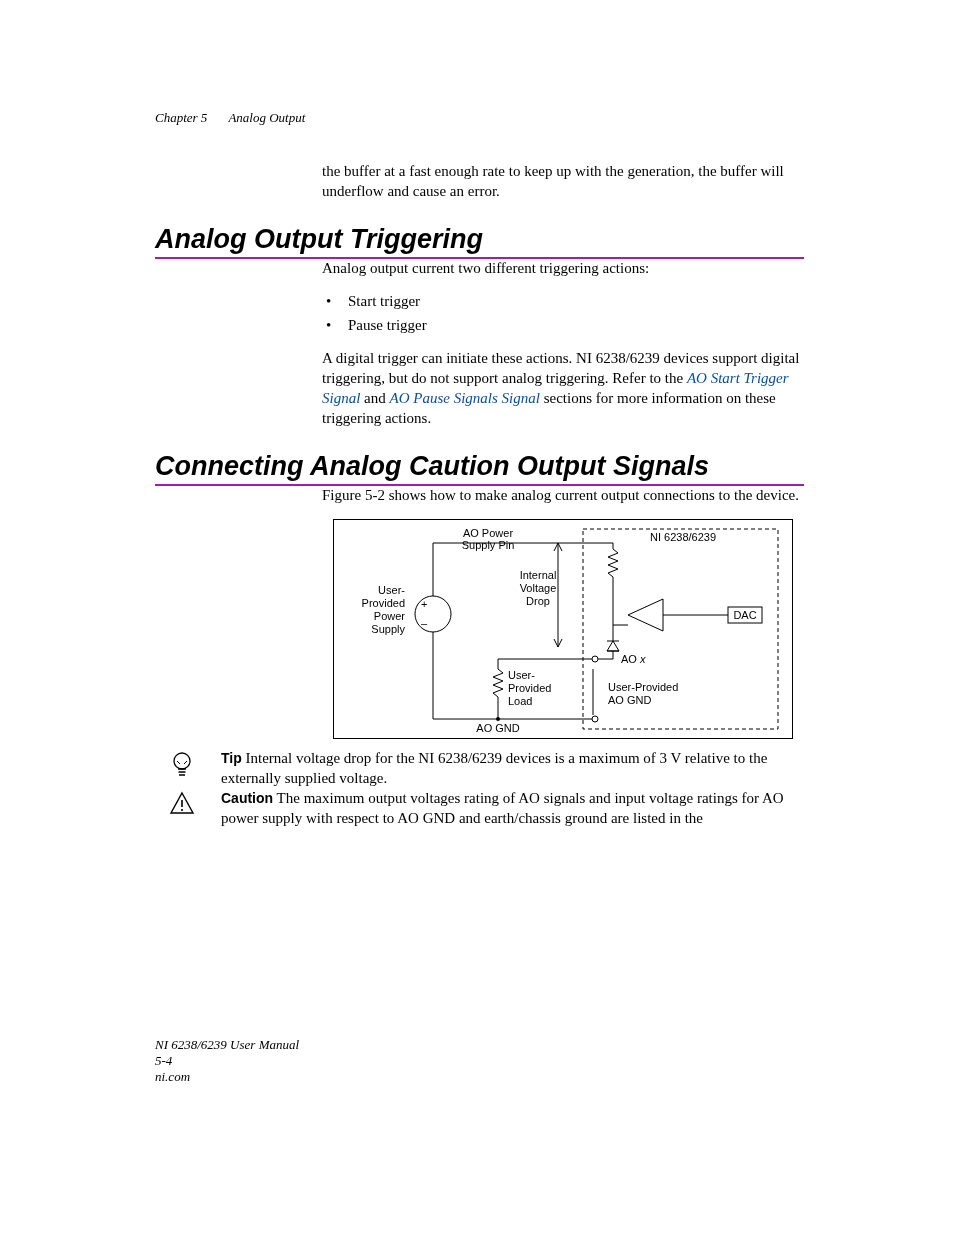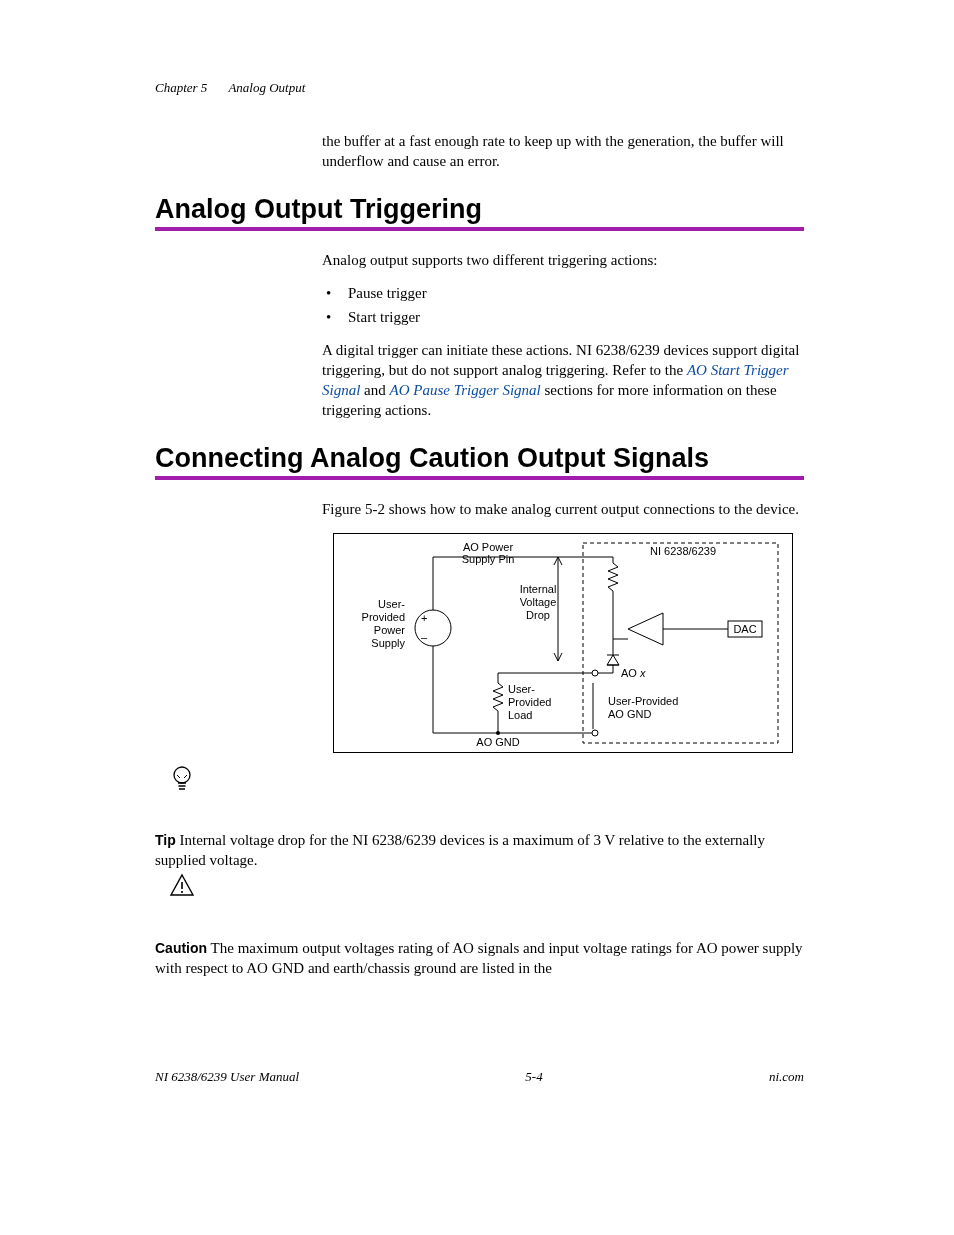--- a/index.html
+++ b/index.html
@@ -7,44 +7,45 @@
     padding: 0;
     background: #fff;
     font-family: "Times New Roman", Times, serif;
     color: #000;
   }
   .page {
     width: 954px;
     height: 1235px;
     position: relative;
     box-sizing: border-box;
-    padding: 80px 150px 0 155px;
+    padding: 110px 150px 0 155px;
   }
   .running-head {
     font-style: italic;
     font-size: 13px;
     font-family: "Times New Roman", Times, serif;
     margin-bottom: 36px;
   }
   .chapter-num { margin-right: 18px; }
   .body-text {
     font-size: 15px;
     line-height: 1.32;
     margin-left: 167px;
   }
   .body-text p { margin: 0 0 14px 0; }
   .first-para { margin-top: 0; }
   h1.section {
     font-family: "Helvetica Neue", Helvetica, Arial, sans-serif;
     font-weight: 700;
     font-size: 27px;
     letter-spacing: 0px;
-    margin: 22px 0 20px 0;
-    border-bottom: 4px solid #a21caf;
+    margin: 22px 0 0 0;
+    border-bottom: 2px solid #a21caf;
     padding-bottom: 2px;
+    font-style: italic;
   }
   ul.bullets {
     list-style: none;
     padding: 0;
     margin: 0 0 14px 0;
   }
   ul.bullets li {
     position: relative;
     padding-left: 26px;
     margin-bottom: 4px;
@@ -68,21 +69,20 @@
     text-align: center;
     font-family: Helvetica, Arial, sans-serif;
     font-size: 12px;
     margin-top: 12px;
   }
   .figure-caption b { font-weight: 700; }
   .note-block {
     display: flex;
     align-items: flex-start;
     gap: 12px;
-    flex-direction: column;
   }
   .note-icon {
     width: 54px;
     flex: 0 0 54px;
     display: flex;
     justify-content: center;
     padding-top: 2px;
   }
   .note-text {
     font-size: 15px;
@@ -97,47 +97,48 @@
   }
   .footer {
     position: absolute;
     left: 155px;
     right: 150px;
     bottom: 150px;
     display: flex;
     justify-content: space-between;
     font-style: italic;
     font-size: 13px;
+    flex-direction: column;
   }
   .svg-label { font-family: Helvetica, Arial, sans-serif; font-size: 11px; }
 </style>
 </head>
 <body>
 
 <div class="page">
 
   <div class="running-head">
     <span class="chapter-num">Chapter 5</span>
     <span>Analog Output</span>
   </div>
 
   <div class="body-text">
     <p class="first-para">the buffer at a fast enough rate to keep up with the generation, the buffer will underflow and cause an error.</p>
   </div>
 
   <h1 class="section">Analog Output Triggering</h1>
 
   <div class="body-text">
-    <p>Analog output supports two different triggering actions:</p>
+    <p>Analog output current two different triggering actions:</p>
     <ul class="bullets">
+      <li>Start trigger</li>
       <li>Pause trigger</li>
-      <li>Start trigger</li>
     </ul>
     <p>
-      <span>A digital trigger can initiate these actions. NI 6238/6239 devices support digital triggering, but do not support analog triggering. Refer to the </span><a class="ref">AO Start Trigger Signal</a><span> and </span><a class="ref">AO Pause Trigger Signal</a><span> sections for more information on these triggering actions.</span>
+      <span>A digital trigger can initiate these actions. NI 6238/6239 devices support digital triggering, but do not support analog triggering. Refer to the </span><a class="ref">AO Start Trigger Signal</a><span> and </span><a class="ref">AO Pause Signals Signal</a><span> sections for more information on these triggering actions.</span>
     </p>
   </div>
 
   <h1 class="section">Connecting Analog Caution Output Signals</h1>
 
   <div class="body-text">
     <p>Figure 5-2 shows how to make analog current output connections to the device.</p>
   </div>
 
   <div class="figure-wrap">

